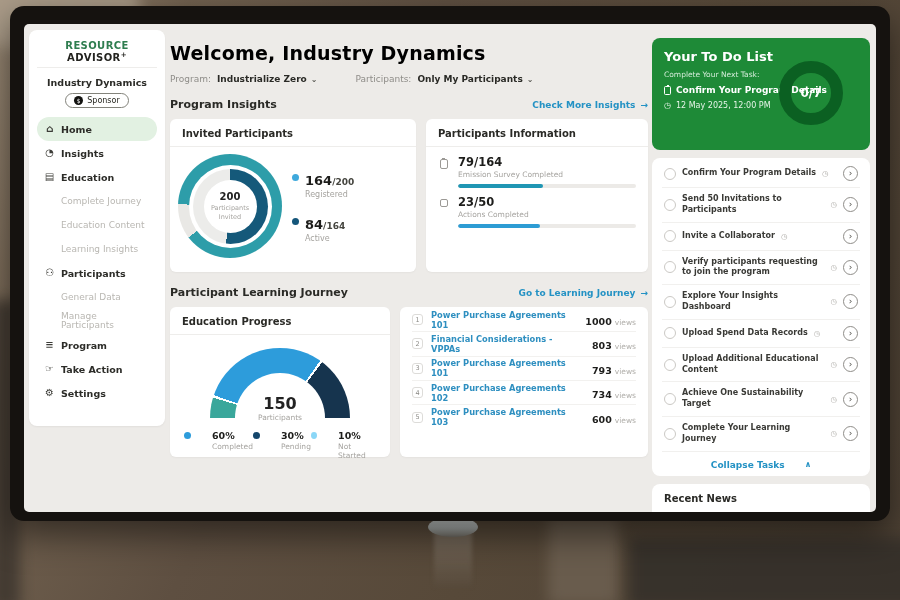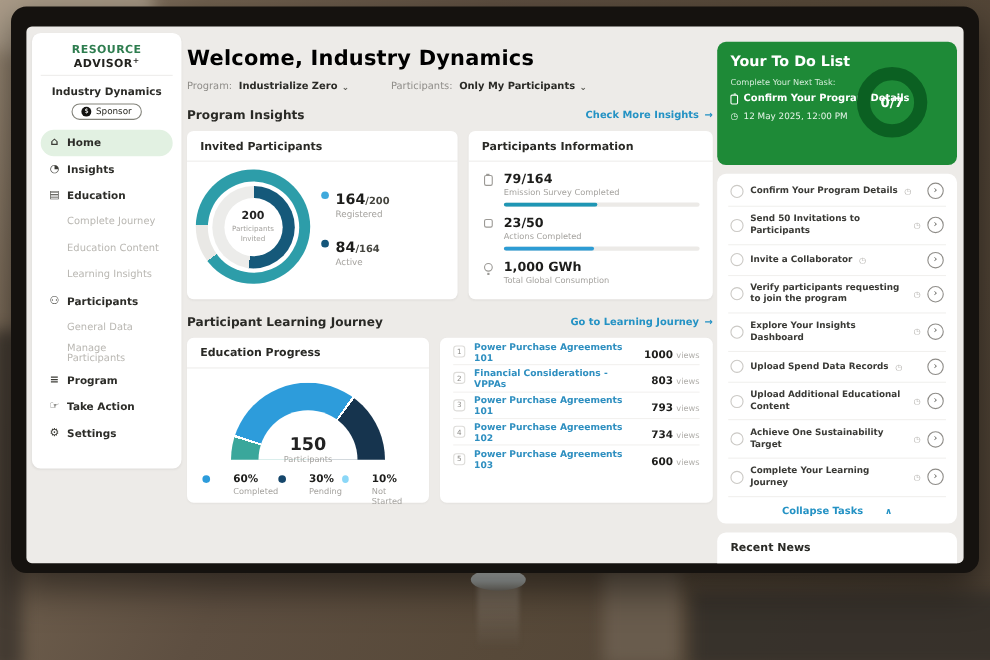--- a/index.html
+++ b/index.html
@@ -308,29 +308,20 @@
                     <span class="ic-box"></span>
                   </span>
                 <span class="pi-main">
                   <div class="pi-val">23/50</div>
                   <div class="pi-lab">Actions Completed</div>
                   <div class="pi-bar">
                       <div class="pi-fill alt" style="width: 46%;"></div>
                     </div>
                 </span>
               </div>
-              <div class="pi-row">
-                <span class="pi-icon-col">
-                    <span class="ic-bulb"></span>
-                  </span>
-                <span class="pi-main">
-                  <div class="pi-val">1,000 GWh</div>
-                  <div class="pi-lab">Total Global Consumption</div>
-                </span>
-              </div>
             </div>
           </div>
         </div>
 
         <div class="secrow">
           <span class="sectitle">Participant Learning Journey</span>
           <span class="seclink">
             <span>Go to Learning Journey</span>
             <span>→</span>
           </span>

